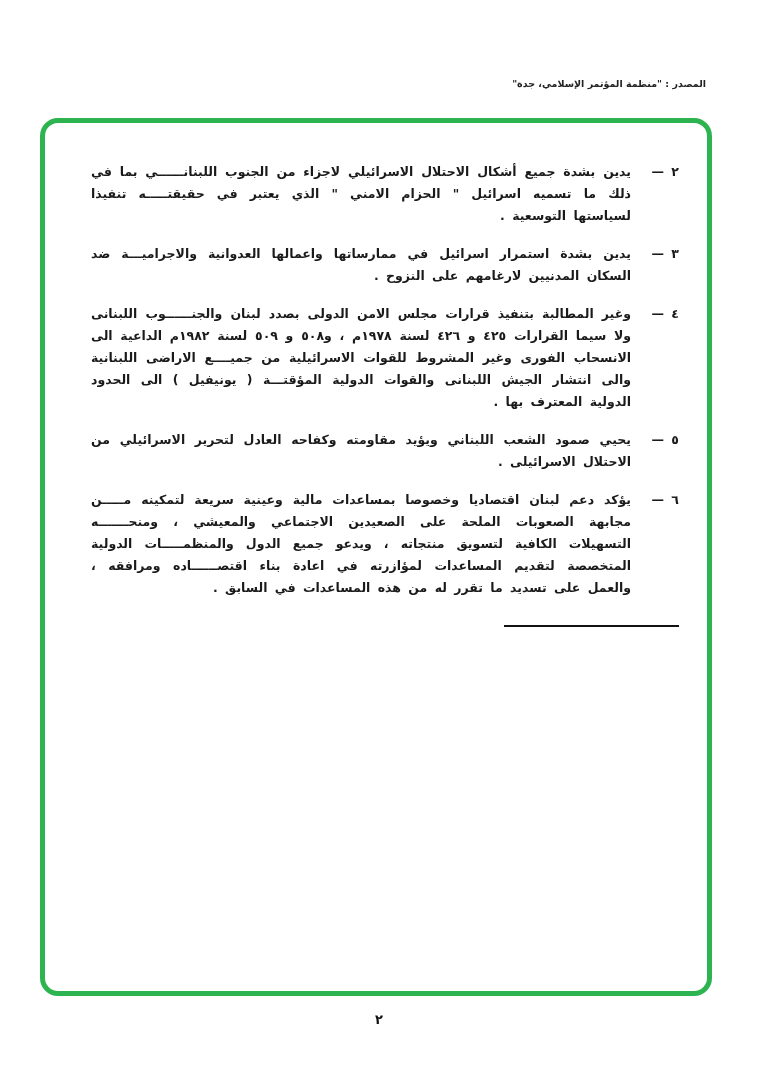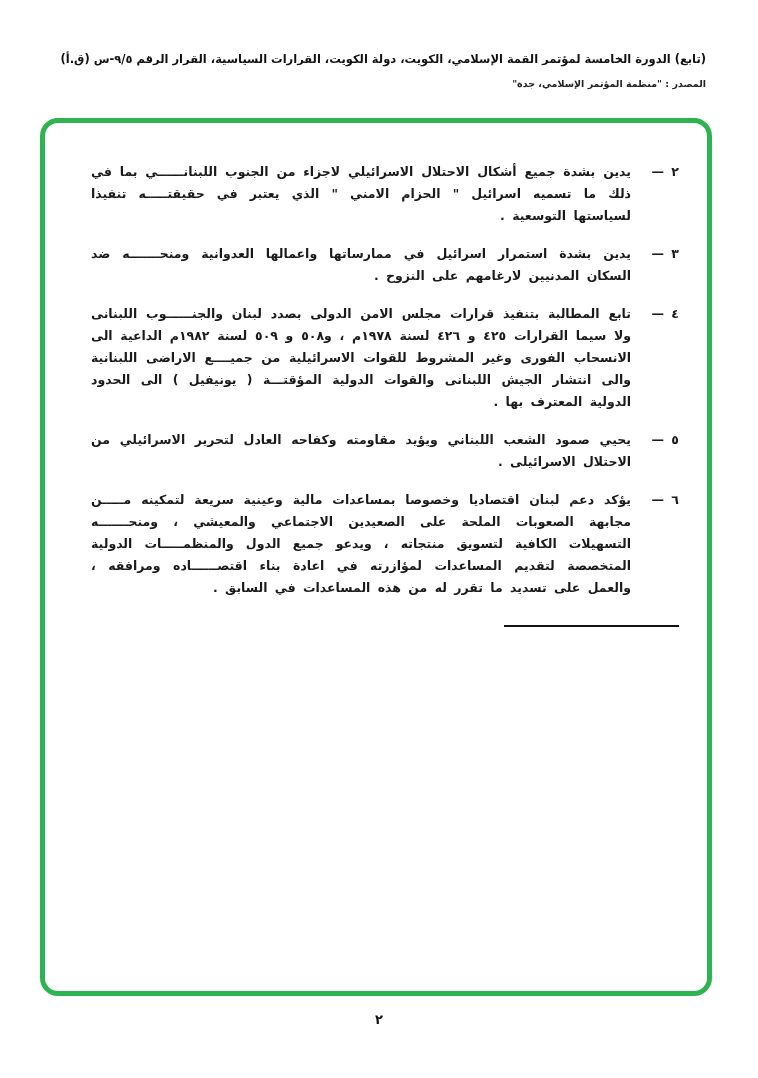--- a/index.html
+++ b/index.html
@@ -89,40 +89,39 @@
     font-size: 13px;
     font-weight: bold;
     color: #111;
   }
 </style>
 </head>
 <body>
 
 <div class="page">
 
-  <div class="hdr">(تابع) الدورة الخامسة لمؤتمر القمة الإسلامي، الكويت، دولة الكويت، القرارات السياسية، القرار الرقم ٩/٥-س (ق.أ)</div>
 
   <div class="src">المصدر :  "منظمة المؤتمر الإسلامي، جدة"</div>
 
   <div class="green-box">
     <div class="items">
 
       <div class="item">
         <span class="num">٢ —</span>
         <p class="txt"><span class="lead">يدين</span> <span>بشدة جميع أشكال الاحتلال الاسرائيلي لاجزاء من الجنوب اللبنانــــــي بما في ذلك ما تسميه اسرائيل " الحزام الامني " الذي يعتبر في حقيقتـــــه تنفيذا لسياستها التوسعية .</span></p>
       </div>
 
       <div class="item">
         <span class="num">٣ —</span>
-        <p class="txt"><span class="lead">يدين</span> <span>بشدة استمرار اسرائيل في ممارساتها واعمالها العدوانية ومنحـــــــه ضد السكان المدنيين لارغامهم على النزوح .</span></p>
+        <p class="txt"><span class="lead">يدين</span> <span>بشدة استمرار اسرائيل في ممارساتها واعمالها العدوانية والاجراميـــة ضد السكان المدنيين لارغامهم على النزوح .</span></p>
       </div>
 
       <div class="item">
         <span class="num">٤ —</span>
-        <p class="txt"><span class="lead">تابع</span> <span>المطالبة بتنفيذ قرارات مجلس الامن الدولى بصدد لبنان والجنــــــوب اللبنانى ولا سيما القرارات ٤٢٥ و ٤٢٦ لسنة ١٩٧٨م ، و٥٠٨ و ٥٠٩ لسنة ١٩٨٢م الداعية الى الانسحاب الفورى وغير المشروط للقوات الاسرائيلية من جميــــع الاراضى اللبنانية والى انتشار الجيش اللبنانى والقوات الدولية المؤقتـــة ( يونيفيل ) الى الحدود الدولية المعترف بها .</span></p>
+        <p class="txt"><span class="lead">وغير</span> <span>المطالبة بتنفيذ قرارات مجلس الامن الدولى بصدد لبنان والجنــــــوب اللبنانى ولا سيما القرارات ٤٢٥ و ٤٢٦ لسنة ١٩٧٨م ، و٥٠٨ و ٥٠٩ لسنة ١٩٨٢م الداعية الى الانسحاب الفورى وغير المشروط للقوات الاسرائيلية من جميــــع الاراضى اللبنانية والى انتشار الجيش اللبنانى والقوات الدولية المؤقتـــة ( يونيفيل ) الى الحدود الدولية المعترف بها .</span></p>
       </div>
 
       <div class="item">
         <span class="num">٥ —</span>
         <p class="txt"><span class="lead">يحيي</span> <span>صمود الشعب اللبناني ويؤيد مقاومته وكفاحه العادل لتحرير الاسرائيلي من الاحتلال الاسرائيلى .</span></p>
       </div>
 
       <div class="item">
         <span class="num">٦ —</span>
         <p class="txt"><span class="lead">يؤكد</span> <span>دعم لبنان اقتصاديا وخصوصا بمساعدات مالية وعينية سريعة لتمكينه مـــــن مجابهة الصعوبات الملحة على الصعيدين الاجتماعي والمعيشي ، ومنحـــــــه التسهيلات الكافية لتسويق منتجاته ، ويدعو جميع الدول والمنظمـــــات الدولية المتخصصة لتقديم المساعدات لمؤازرته في اعادة بناء اقتصــــــاده ومرافقه ، والعمل على تسديد ما تقرر له من هذه المساعدات في السابق .</span></p>

